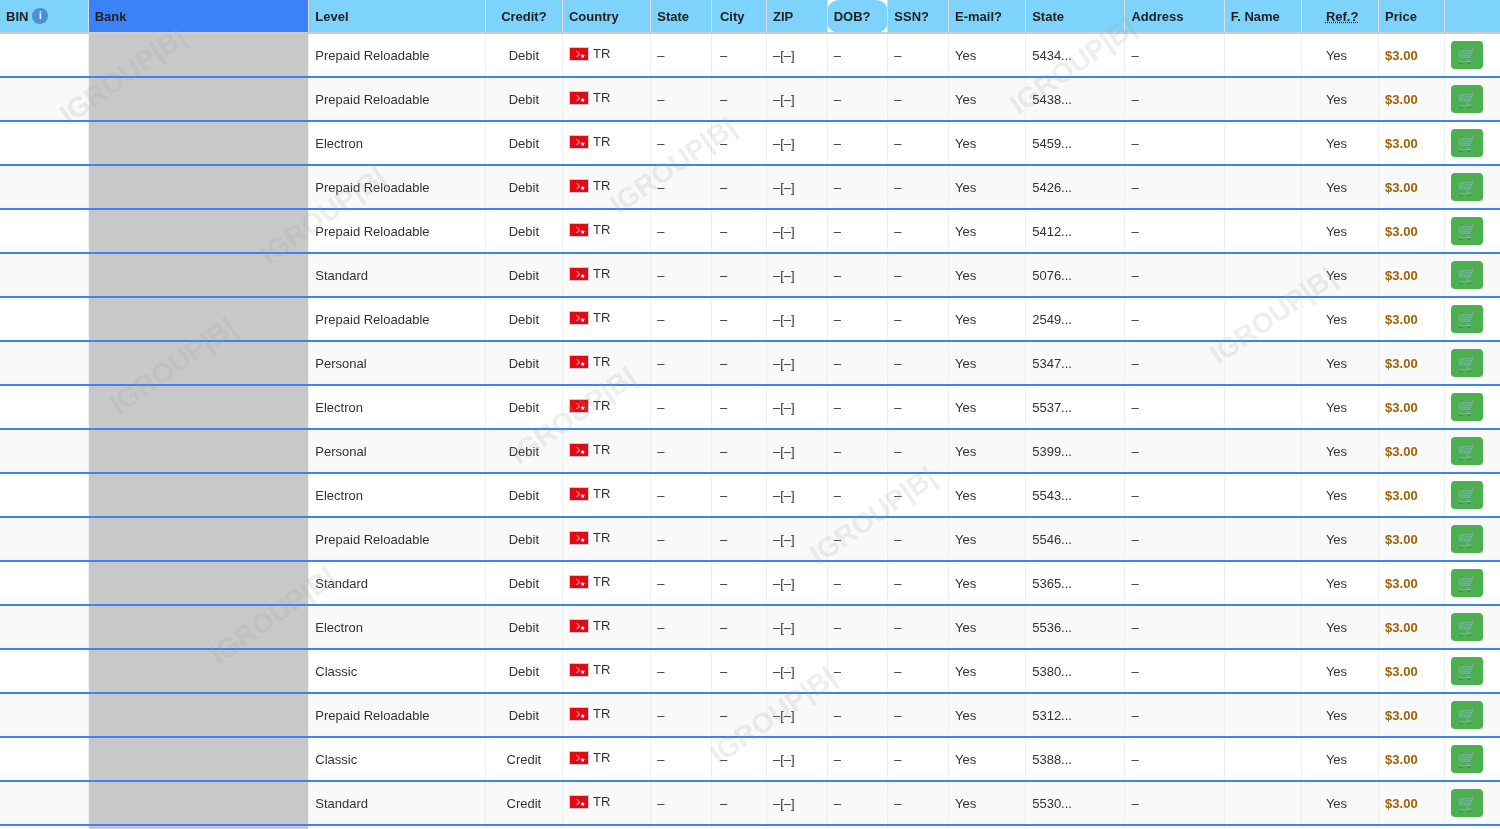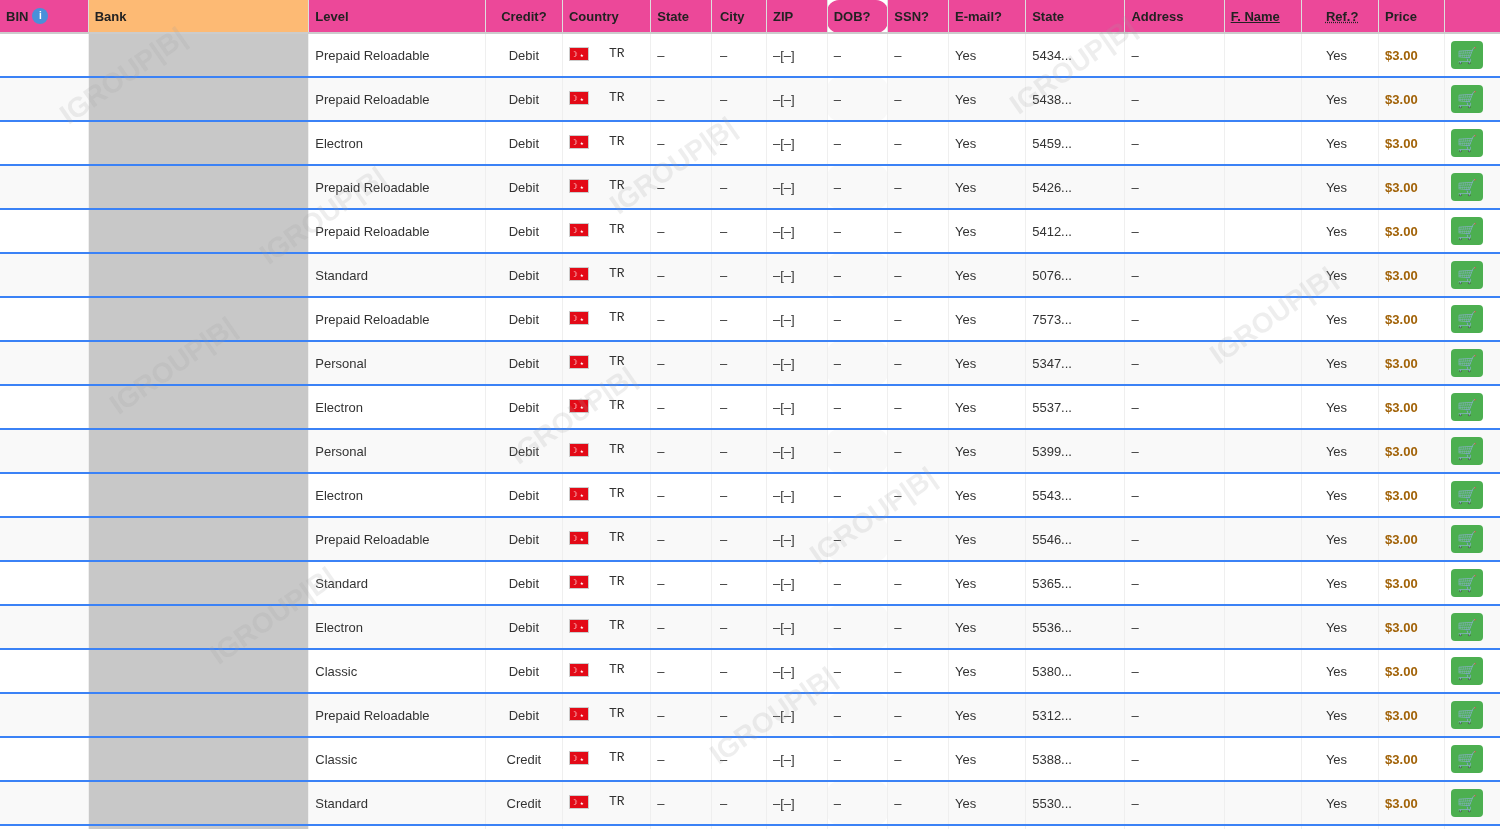--- a/index.html
+++ b/index.html
@@ -13,21 +13,21 @@
       width: 1500px;
       overflow: hidden;
       position: relative;
     }
     table {
       width: 100%;
       border-collapse: collapse;
       background: #fff;
     }
     thead th {
-      background: #ec4899;
+      background: #7dd3fc;
       border-bottom: 2px solid #ccc;
       border-right: 1px solid #ddd;
       padding: 8px 6px;
       text-align: left;
       font-weight: bold;
       font-size: 13px;
       white-space: nowrap;
     }
     thead th:last-child { border-right: none; }
     tbody tr {
@@ -35,44 +35,43 @@
     }
     tbody tr:nth-child(even) { background: #f9f9f9; }
     tbody td {
       padding: 7px 6px;
       border-right: 1px solid #efefef;
       white-space: nowrap;
       color: #333;
     }
     tbody td:last-child { border-right: none; }
     .col-bin { width: 80px; }
-    .col-bank { width: 200px; background: #fdba74; }
+    .col-bank { width: 200px; background: #3b82f6; }
     .col-level { width: 160px; }
     .col-credit { width: 70px; text-align: center; }
     .col-country { width: 80px; }
     .col-state { width: 55px; }
     .col-city { width: 50px; padding-left: 8px; }
     .col-zip { width: 55px; }
     .col-dob { width: 55px; border-radius: 12px; }
     .col-ssn { width: 55px; }
     .col-email { width: 70px; }
     .col-phone { width: 90px; }
     .col-address { width: 90px; }
-    .col-fname { width: 70px; text-decoration: underline; }
+    .col-fname { width: 70px; }
     .col-ref { width: 70px; padding-left: 24px; }
     .col-price { width: 60px; }
     .col-cart { width: 50px; }
 
     .bank-cell { background: #c8c8c8; }
 
     .flag-container {
       display: inline-flex;
       align-items: center;
-      gap: 20px;
-      font-family: Liberation Mono, monospace;
+      gap: 4px;
     }
     .flag-tr {
       display: inline-block;
       width: 20px;
       height: 14px;
       background: #e30a17;
       position: relative;
       vertical-align: middle;
       border: 1px solid #ccc;
       overflow: hidden;
@@ -355,21 +354,21 @@
     <td class="col-country"><span class="flag-container">
               <span class="flag-tr"></span> 
               <span>TR</span>
             </span></td>
     <td class="col-state">–</td>
     <td class="col-city">–</td>
     <td class="col-zip">–[–]</td>
     <td class="col-dob">–</td>
     <td class="col-ssn">–</td>
     <td class="col-email">Yes</td>
-    <td class="col-phone">7573...</td>
+    <td class="col-phone">2549...</td>
     <td class="col-address">–</td>
     <td class="col-fname"></td>
     <td class="col-ref">Yes</td>
     <td class="col-price price-cell">$3.00</td>
     <td class="col-cart">
       <button class="cart-btn" title="Add to cart">🛒</button>
     </td>
   </tr>
         <tr>
     <td class="col-bin"></td>

